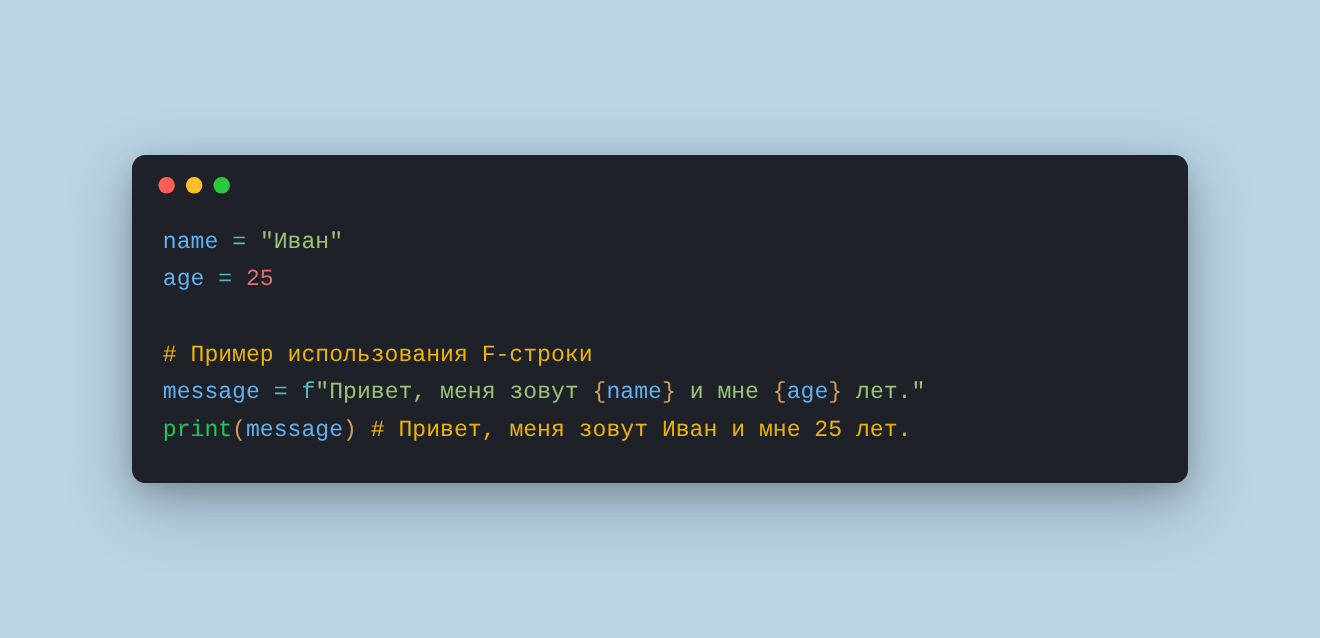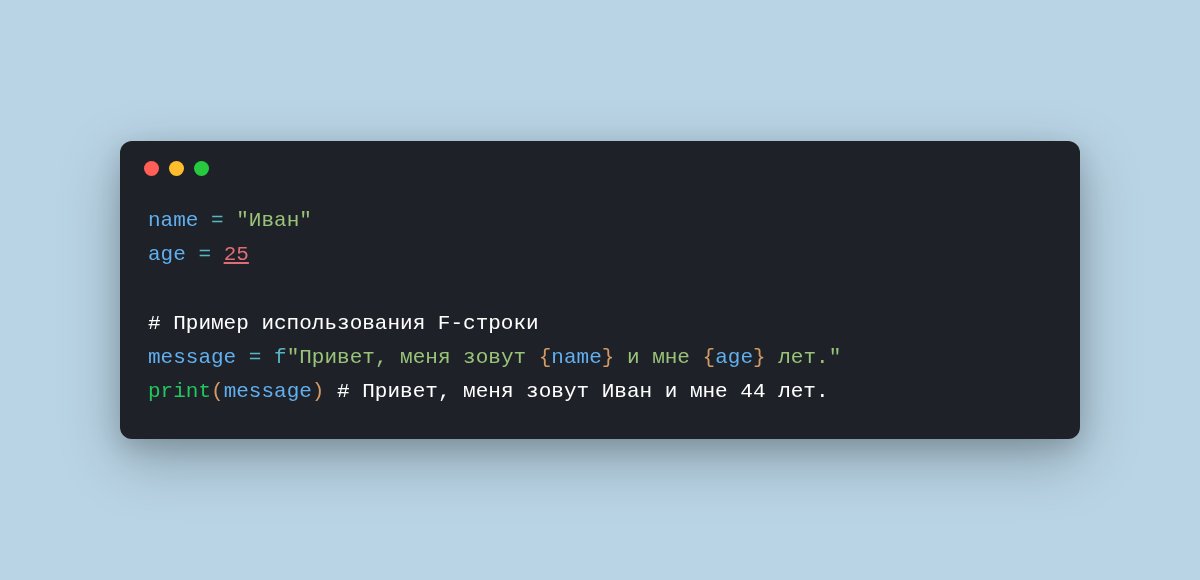--- a/index.html
+++ b/index.html
@@ -37,22 +37,22 @@
     .dot.green { background: #27c93f; }
     .code-area {
       padding: 18px 28px 30px 28px;
       font-size: 21px;
       line-height: 1.62;
     }
     .line { white-space: pre; }
     .tok-var { color: #61afef; }
     .tok-op { color: #56b6c2; }
     .tok-str { color: #98c379; }
-    .tok-num { color: #e06c75; text-decoration: underline; }
-    .tok-comment { color: #ffffff; }
+    .tok-num { color: #e06c75; }
+    .tok-comment { color: #eab308; }
     .tok-fprefix { color: #56b6c2; }
     .tok-brace { color: #d19a66; }
     .tok-fvar { color: #61afef; }
     .tok-func { color: #22c55e; }
     .tok-paren { color: #d19a66; }
     .tok-plain { color: #abb2bf; }
   </style>
 </head>
 <body>
 
@@ -67,16 +67,16 @@
     <div class="line"><span class="tok-var">name</span><span class="tok-plain"> </span><span class="tok-op">=</span><span class="tok-plain"> </span><span class="tok-str">"Иван"</span></div>
 
     <div class="line"><span class="tok-var">age</span><span class="tok-plain"> </span><span class="tok-op">=</span><span class="tok-plain"> </span><span class="tok-num">25</span></div>
 
     <div class="line"><span class="tok-plain"></span>&nbsp;</div>
 
     <div class="line"><span class="tok-comment"># Пример использования F-строки</span></div>
 
     <div class="line"><span class="tok-var">message</span><span class="tok-plain"> </span><span class="tok-op">=</span><span class="tok-plain"> </span><span class="tok-fprefix">f</span><span class="tok-str">"</span><span class="tok-str">Привет, меня зовут </span><span class="tok-brace">{</span><span class="tok-fvar">name</span><span class="tok-brace">}</span><span class="tok-str"> и мне </span><span class="tok-brace">{</span><span class="tok-fvar">age</span><span class="tok-brace">}</span><span class="tok-str"> лет.</span><span class="tok-str">"</span></div>
 
-    <div class="line"><span class="tok-func">print</span><span class="tok-paren">(</span><span class="tok-var">message</span><span class="tok-paren">)</span><span class="tok-plain"> </span><span class="tok-comment"># Привет, меня зовут Иван и мне 44 лет.</span></div>
+    <div class="line"><span class="tok-func">print</span><span class="tok-paren">(</span><span class="tok-var">message</span><span class="tok-paren">)</span><span class="tok-plain"> </span><span class="tok-comment"># Привет, меня зовут Иван и мне 25 лет.</span></div>
 
   </div>
 </div>
 
 </body></html>

